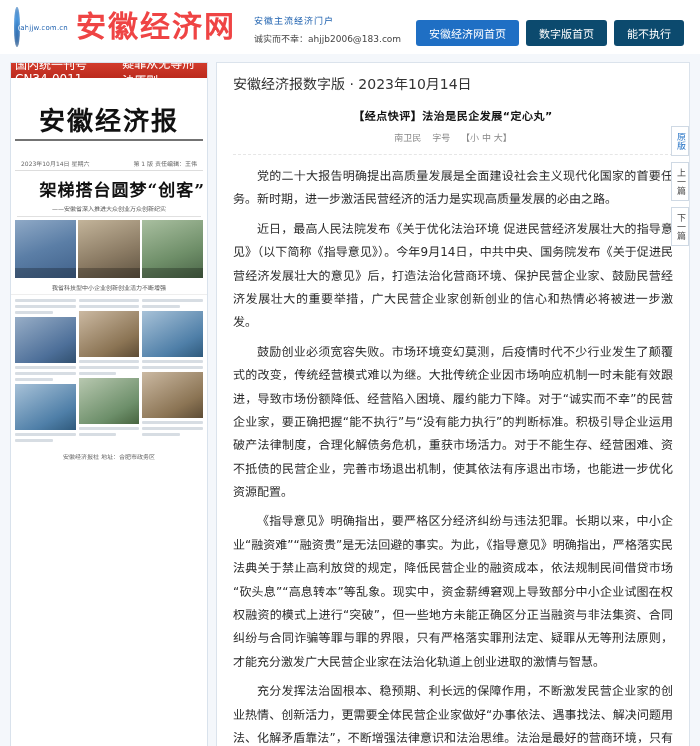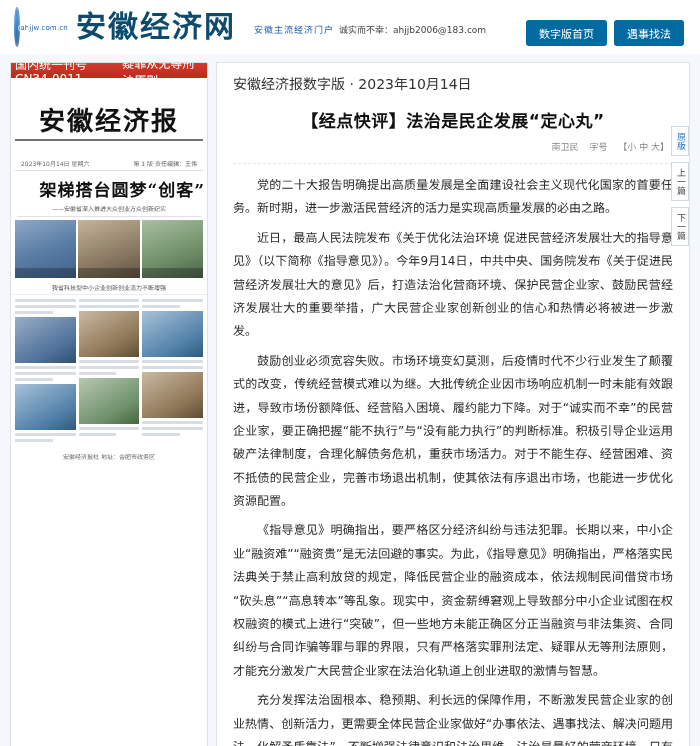--- a/index.html
+++ b/index.html
@@ -76,27 +76,28 @@
   .logo-url {
     font-size: 7px;
     color: #1b5fae;
     letter-spacing: .2px;
     margin-top: 2px;
   }
   .logo-text {
     font-family: "DejaVu Serif", "Liberation Serif", serif;
     font-size: 30px;
     font-weight: bold;
-    color: #0c4a6e;
+    color: #ef4444;
     letter-spacing: 2px;
     line-height: 1;
   }
   .logo-side {
     margin-left: 10px;
     display: flex;
+    flex-direction: column;
     justify-content: center;
     gap: 5px;
     padding-top: 4px;
   }
   .logo-slogan {
     font-size: 9px;
     color: #1b5fae;
     letter-spacing: 1px;
   }
   .logo-mail {
@@ -113,21 +114,21 @@
   }
   .nav-tab {
     background: #1f6fc4;
     color: #fff;
     font-size: 11px;
     padding: 5px 13px;
     border-radius: 3px;
     white-space: nowrap;
     cursor: pointer;
   }
-  .nav-tab.alt { background: #0369a1; text-align: right; }
+  .nav-tab.alt { background: #0c4a6e; text-align: right; }
 
   
   .content-wrap {
     flex: 1;
     display: flex;
     background: #f4f7fb;
     padding: 8px 10px 0 10px;
     box-sizing: border-box;
     gap: 8px;
     position: relative;
@@ -256,31 +257,31 @@
     box-sizing: border-box;
     padding: 10px 16px 14px 16px;
     overflow: hidden;
   }
   .art-source {
     font-size: 14px;
     color: #333;
     padding-bottom: 8px;
   }
   .art-title {
-    font-size: 17px;
+    font-size: 11px;
     font-weight: bold;
     color: #111;
     text-align: center;
     padding: 6px 0 8px;
     letter-spacing: .5px;
   }
   .art-meta {
     font-size: 9px;
     color: #888;
-    text-align: right;
+    text-align: center;
     padding-bottom: 10px;
     border-bottom: 1px dashed #e6e6e6;
     margin-bottom: 10px;
   }
   .art-meta span { margin: 0 4px; }
   .art-p {
     font-size: 12px;
     line-height: 1.95;
     color: #2b2b2b;
     text-indent: 2em;
@@ -328,22 +329,23 @@
       <div class="logo-text">安徽经济网</div>
       <div class="logo-side">
         <div class="logo-slogan">安徽主流经济门户</div>
         <div class="logo-mail">
           <span>诚实而不幸：</span><span>ahjjb2006@183.com</span>
         </div>
       </div>
     </div>
 
     <div class="nav-tabs">
+      <div class="nav-tab">安徽经济网首页</div>
       <div class="nav-tab alt">数字版首页</div>
-      <div class="nav-tab alt">遇事找法</div>
+      <div class="nav-tab alt">能不执行</div>
     </div>
   </div>
 
   <div class="content-wrap">
 
     <div class="paper-col">
       <div class="paper-masthead">
         <span>国内统一刊号 CN34-0011</span>
         <span>疑罪从无等刑法原则</span>
       </div>

